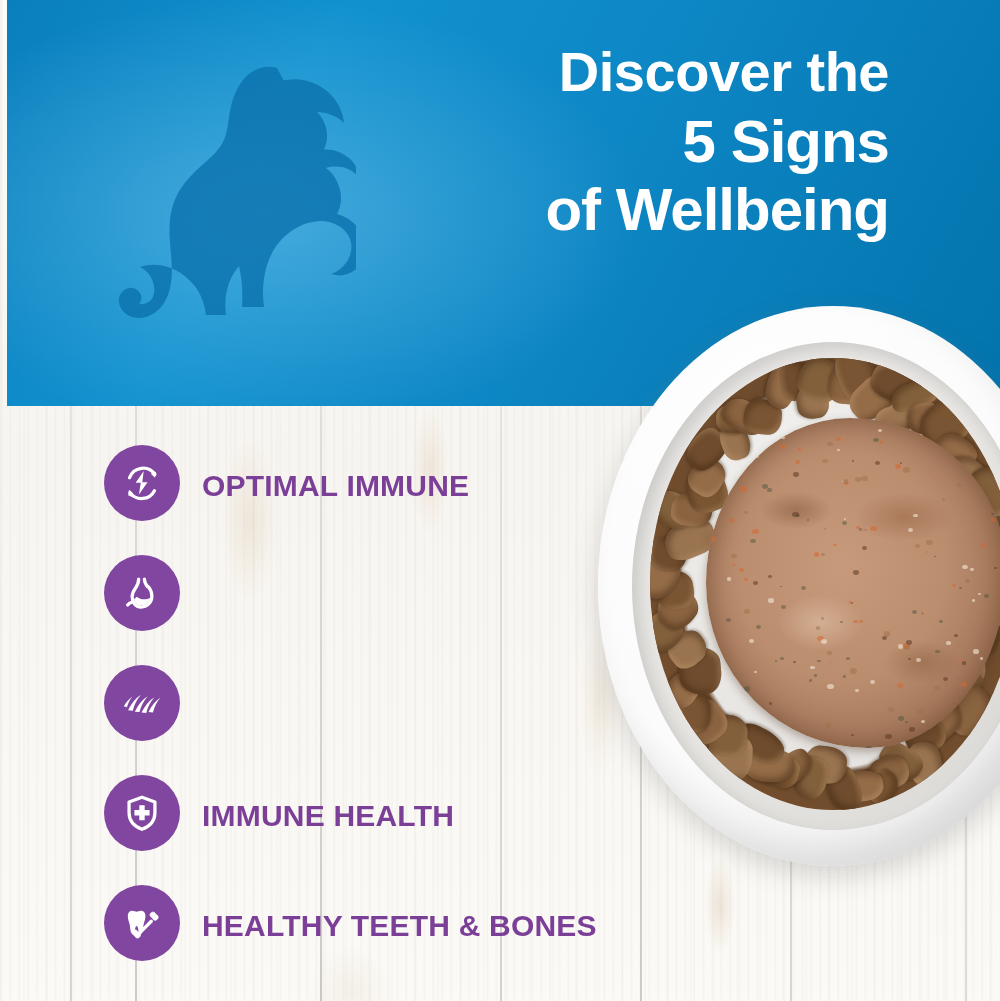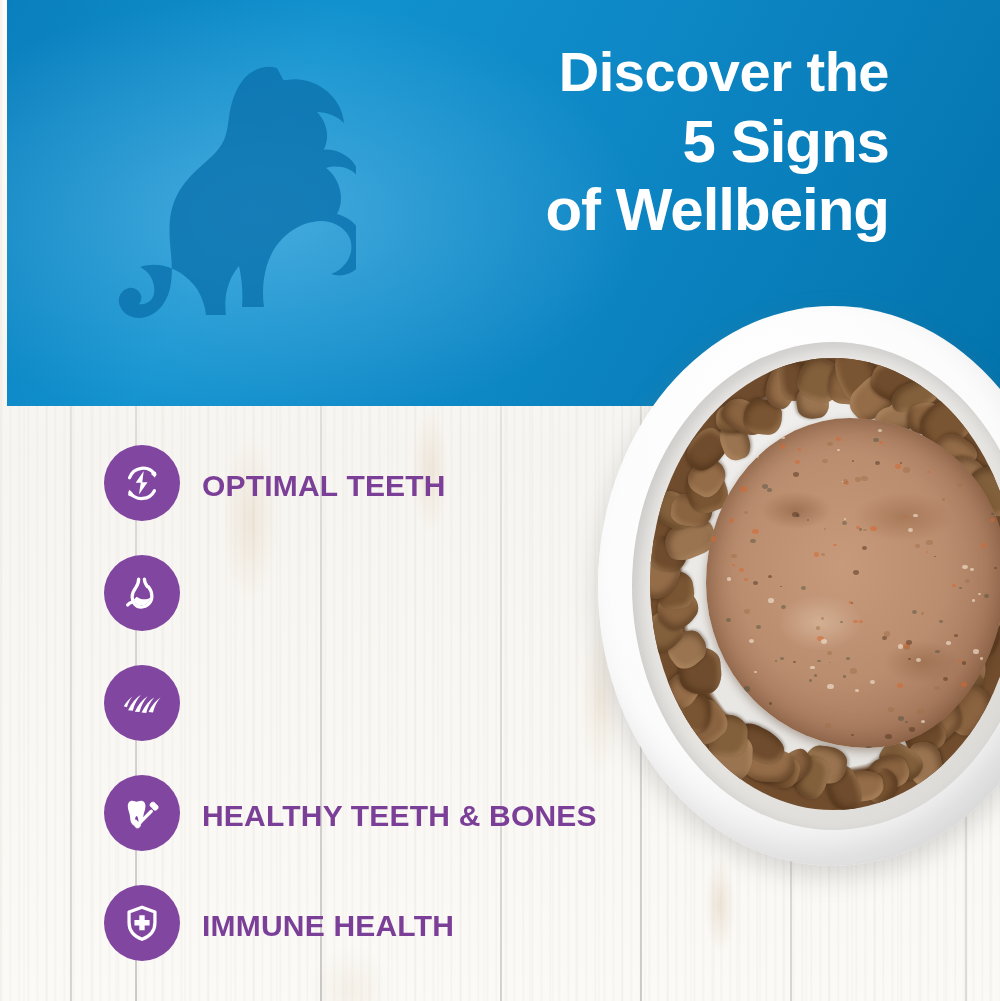--- a/index.html
+++ b/index.html
@@ -410,21 +410,21 @@
       <div class="feat">
         <div class="ic" style="background: rgb(129, 70, 160);">
           <svg viewBox="0 0 48 48" width="46" height="46">
         <path fill="none" stroke="#ffffff" stroke-width="3.4" stroke-linecap="round" stroke-linejoin="round" d="M11 18.5A15 15 0 0 1 37.5 15"></path>
         <path fill="none" stroke="#ffffff" stroke-width="3.4" stroke-linecap="round" stroke-linejoin="round" d="M37 32A15 15 0 0 1 11.5 34"></path>
         <path fill="#fff" d="M33.5 10.5l5.2 2.3-1.1 5.6-3.6-3.4z"></path>
         <path fill="#fff" d="M14.8 39l-5.3-2.2 1-5.7 3.7 3.4z"></path>
         <path fill="#fff" d="M25.8 11.5l-8.4 12.2h5.3l-1.9 12.3 9-12.9h-5.5z"></path>
       </svg>
         </div>
-        <div class="lbl" style="color: rgb(123, 63, 152);">OPTIMAL TEETH</div>
+        <div class="lbl" style="color: rgb(123, 63, 152);">OPTIMAL IMMUNE</div>
       </div>
       <div class="feat">
         <div class="ic" style="background: rgb(129, 70, 160);">
           <svg viewBox="0 0 48 48" width="46" height="46">
         <path fill="none" stroke="#ffffff" stroke-width="3.4" stroke-linecap="round" stroke-linejoin="round" d="M20.5 9.5c0 4.5-1.2 6.6-3.2 9.2-2.2 2.8-3.6 5.9-3.6 9.6 0 5.6 3.9 10.4 9.4 10.4 6.3 0 11.2-4.9 11.2-11.3 0-4.1-1.4-7.3-3.6-10"></path>
         <path fill="none" stroke="#ffffff" stroke-width="3.4" stroke-linecap="round" stroke-linejoin="round" d="M26.5 9.5c0 3.8 1.6 6 3.2 7.8"></path>
         <path fill="none" stroke="#ffffff" stroke-width="3.4" stroke-linecap="round" stroke-linejoin="round" d="M13.9 33.5c-2.1.4-3.8 1.5-4.9 3"></path>
         <path fill="#fff" d="M18.5 27.8c3.6 3 9.6 3.6 14.2 1.1-.6 4.6-4.8 8.1-9.6 8.1-4 0-7-2.8-7.4-6.6z"></path>
       </svg>
         </div>
@@ -436,32 +436,32 @@
         <path fill="#fff" d="M16.5 33c3.6-7.4 8-12.6 13.4-16.1-4 4.6-6.8 10-8.5 16.6z"></path>
         <path fill="#fff" d="M23.5 34c3.6-7.4 8-12.6 13.4-16.1-4 4.6-6.8 10-8.5 16.6z"></path>
         <path fill="#fff" d="M30.8 33.4c3.4-6.9 7.5-11.8 12.5-15.1-3.7 4.3-6.3 9.4-7.9 15.6z"></path>
         <path fill="#fff" d="M5 27.5c2.6-4.5 5.5-7.8 9-10.2-2.6 3.1-4.5 6.8-5.7 11.1z"></path>
       </svg>
         </div>
       </div>
       <div class="feat">
         <div class="ic" style="background: rgb(129, 70, 160);">
           <svg viewBox="0 0 48 48" width="46" height="46">
+        <path fill="none" stroke="#ffffff" stroke-width="3.4" stroke-linecap="round" stroke-linejoin="round" d="M24 7.5L10.5 12.5v11c0 8.6 5.6 14.6 13.5 17.5 7.9-2.9 13.5-8.9 13.5-17.5v-11z"></path>
+        <path fill="#fff" d="M21.2 15.8h5.6v5.1h5.1v5.6h-5.1v5.1h-5.6v-5.1h-5.1v-5.6h5.1z"></path>
+      </svg>
+        </div>
+        <div class="lbl" style="color: rgb(123, 63, 152);">IMMUNE HEALTH</div>
+      </div>
+      <div class="feat">
+        <div class="ic" style="background: rgb(129, 70, 160);">
+          <svg viewBox="0 0 48 48" width="46" height="46">
         <path fill="#fff" d="M13.8 11.2c-2.8 0-4.6 2.3-4.6 5.6 0 3.5 1.1 5.3 1.8 8.2.6 2.4.6 5.1 1.1 7.3.4 1.9 1.2 3 2.3 3 1.4 0 1.9-1.6 2.2-3.6.3-2.3.6-4.6 1.8-4.6 1.2 0 1.5 2.3 1.8 4.6.3 2 .8 3.6 2.2 3.6 1.1 0 1.9-1.1 2.3-3 .5-2.2.5-4.9 1.1-7.3.7-2.9 1.8-4.7 1.8-8.2 0-3.3-1.8-5.6-4.6-5.6-2.1 0-3.2 1-4.6 1-1.4 0-2.5-1-4.6-1z"></path>
         <path fill="none" stroke="#ffffff" stroke-width="3.4" stroke-linecap="round" stroke-linejoin="round" d="M20.6 35.3l13.1-13.1"></path>
         <path fill="#fff" stroke="#fff" stroke-width="1" d="M33.4 13.6c1.9-1.9 4.8-.4 4.9 1.6 2 .1 3.5 3 1.6 4.9-1.7 1.7-4 .9-4.7-.7-.3-.7-.5-1-1.1-1.3-1.6-.7-2.4-3-.7-4.5z"></path>
         <path fill="#fff" stroke="#fff" stroke-width="1" d="M14.9 32.2c-1.9 1.9-.4 4.8 1.6 4.9.1 2 3 3.5 4.9 1.6 1.7-1.7.9-4-.7-4.7-.7-.3-1-.5-1.3-1.1-.7-1.6-3-2.4-4.5-.7z"></path>
       </svg>
         </div>
         <div class="lbl" style="color: rgb(123, 63, 152);">HEALTHY TEETH &amp; BONES</div>
       </div>
-      <div class="feat">
-        <div class="ic" style="background: rgb(129, 70, 160);">
-          <svg viewBox="0 0 48 48" width="46" height="46">
-        <path fill="none" stroke="#ffffff" stroke-width="3.4" stroke-linecap="round" stroke-linejoin="round" d="M24 7.5L10.5 12.5v11c0 8.6 5.6 14.6 13.5 17.5 7.9-2.9 13.5-8.9 13.5-17.5v-11z"></path>
-        <path fill="#fff" d="M21.2 15.8h5.6v5.1h5.1v5.6h-5.1v5.1h-5.6v-5.1h-5.1v-5.6h5.1z"></path>
-      </svg>
-        </div>
-        <div class="lbl" style="color: rgb(123, 63, 152);">IMMUNE HEALTH</div>
-      </div>
     </div>
 
 </div>
 
 </body></html>

